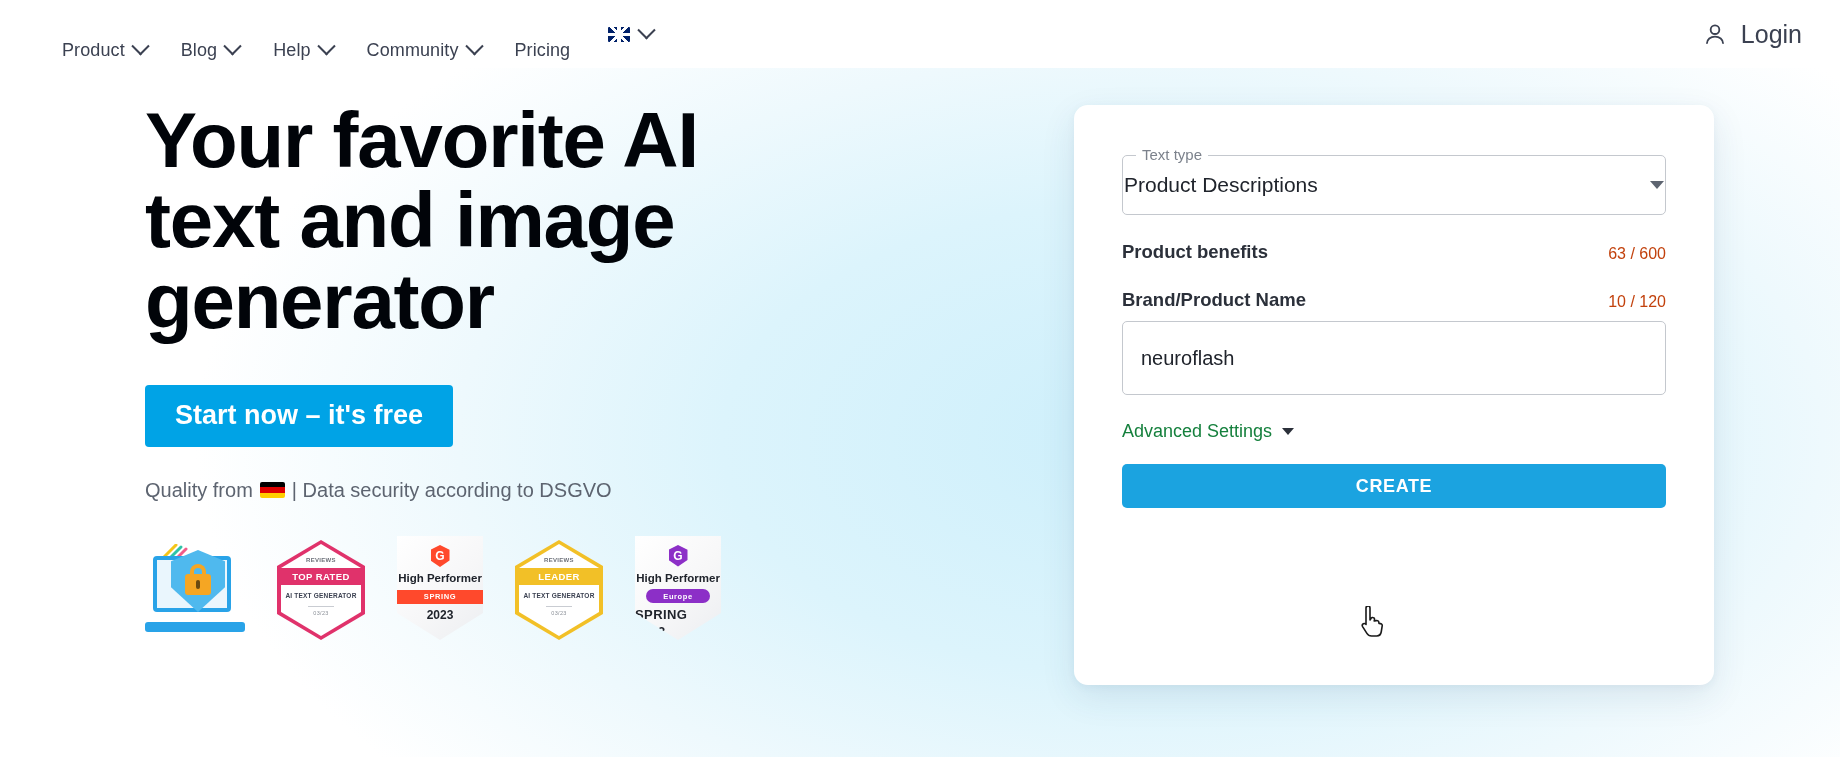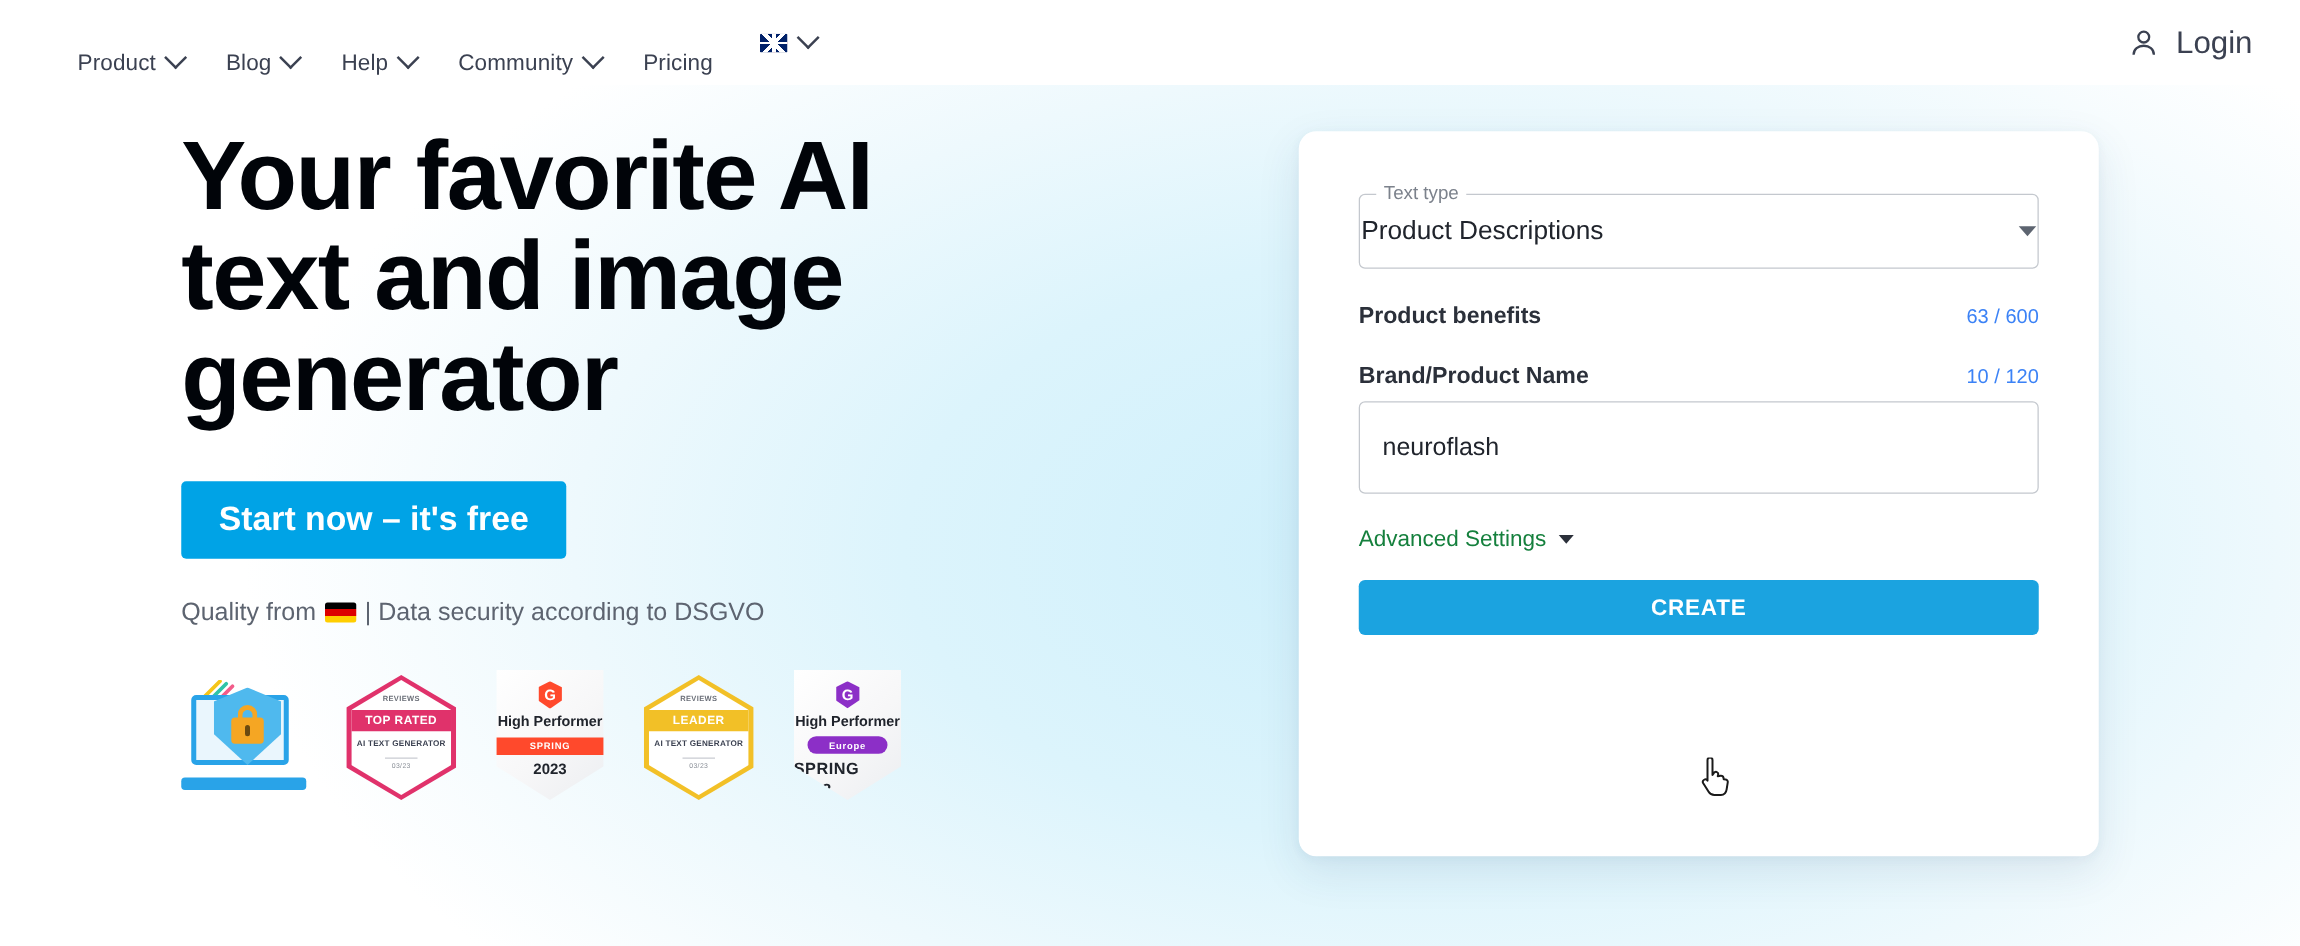--- a/index.html
+++ b/index.html
@@ -156,21 +156,21 @@
   .g2b .strip {
     margin-top: 5px; width: 100%; padding: 2.5px 0; color: #fff;
     font-size: 7.5px; font-weight: 700; text-align: center; letter-spacing: .6px;
   }
   .g2b .strip.pill { width: 74%; border-radius: 10px; }
   .g2b .yr { margin-top: 4px; font-size: 12px; font-weight: 700; color: #20242c; }
   .g2b .yr.small { font-size: 13px; font-weight: 700; line-height: 1.25; letter-spacing:.4px; }
 
   
   .card {
-    position: absolute; left: 1039px; top: 37px; width: 640px; height: 580px;
+    position: absolute; left: 1074px; top: 37px; width: 640px; height: 580px;
     background: #ffffff; border-radius: 14px;
     box-shadow: 0 12px 34px rgba(40,70,110,.10), 0 2px 8px rgba(40,70,110,.05);
     padding: 44px 48px 0 48px;
   }
   .select-wrap { position: relative; margin-top: 6px; }
   .select-box {
     height: 60px; border: 1px solid #c4c8ce; border-radius: 5px;
     display: flex; align-items: center; padding: 0 1px;
     font-size: 21px; color: #20242c; cursor: pointer; background: #fff;
   }
@@ -180,21 +180,21 @@
   }
   .caret {
     margin-left: auto; width: 0; height: 0;
     border-left: 7px solid transparent; border-right: 7px solid transparent;
     border-top: 8px solid #5d6470;
   }
   .field-head {
     display: flex; align-items: flex-end; margin-top: 26px;
   }
   .field-label { font-size: 18.5px; font-weight: 700; color: #2b303a; }
-  .counter { margin-left: auto; font-size: 16px; color: #3b82f6; }
+  .counter { margin-left: auto; font-size: 16px; color: #c2410c; }
   .ta {
     position: relative; margin-top: 10px; height: 94px;
     border: 2px solid #3daee9; border-radius: 5px;
     padding: 14px 52px 0 18px;
     font-size: 20px; color: #3b4151; line-height: 1.42;
     background: #fff; cursor: text;
   }
   .help {
     position: absolute; right: 16px; top: 50%; transform: translateY(-50%);
     width: 24px; height: 24px; border-radius: 50%; background: #dcdfe3;

